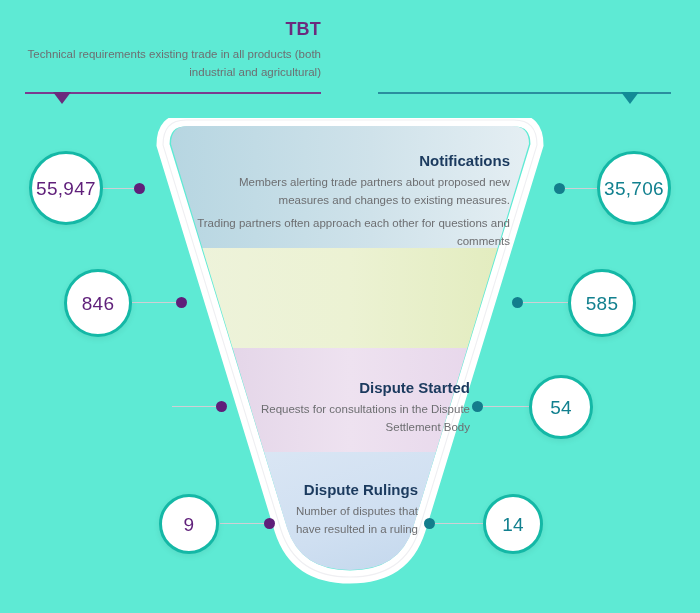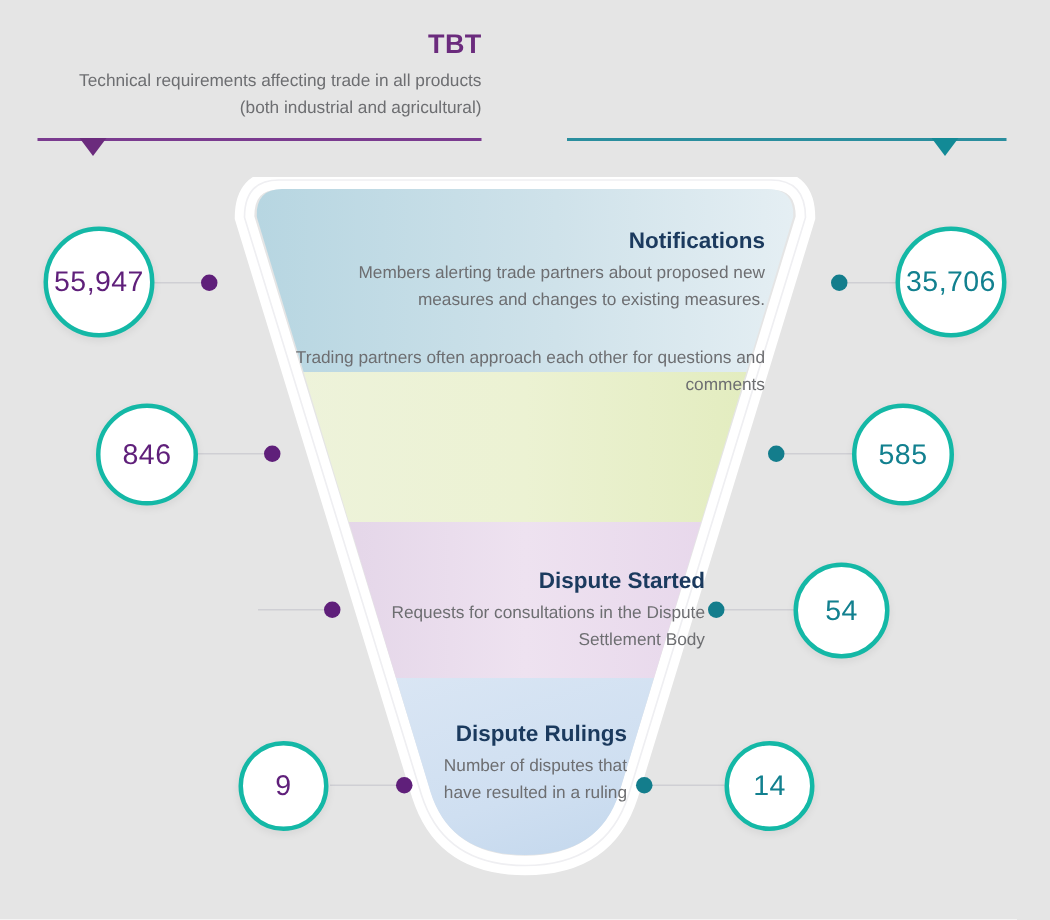--- a/index.html
+++ b/index.html
@@ -9,21 +9,21 @@
   }
   body {
     font-family: "Liberation Sans", sans-serif;
     -webkit-font-smoothing: antialiased;
   }
   #page {
     position: relative;
     width: 700px;
     height: 613px;
     overflow: hidden;
-    background: #e5e5e5;
+    background: #5eead4;
   }
 
   
   .legend-col {
     position: absolute;
     top: 0;
   }
   .legend-tbt { left: 25px;  width: 296px; }
   .legend-sps { left: 378px; width: 293px; }
 
@@ -120,30 +120,30 @@
     font-size: 15px;
     line-height: 1.25;
     margin: 0 0 3px 0;
   }
   .stage-desc {
     color: #6d6e71;
     font-size: 11.5px;
     line-height: 1.55;
     margin: 0;
   }
-  .stage-desc .p2 { display: block; margin-top: 22px; }
+  .stage-desc .p2 { display: block; margin-top: 6px; }
 </style>
 </head>
 <body>
 
 <div id="page">
 
   <div class="legend-col legend-tbt">
     <div class="legend-title">TBT</div>
-    <div class="legend-desc">Technical requirements affecting trade in all products (both industrial and agricultural)</div>
+    <div class="legend-desc">Technical requirements existing trade in all products (both industrial and agricultural)</div>
   </div>
   <div class="legend-rule tbt"></div>
   <div class="legend-caret tbt"></div>
 
   <div class="legend-rule sps"></div>
   <div class="legend-caret sps"></div>
 
   <div id="funnel-wrap">
     <svg id="funnel-svg" width="700" height="495" viewBox="0 0 700 495">
       <defs>

